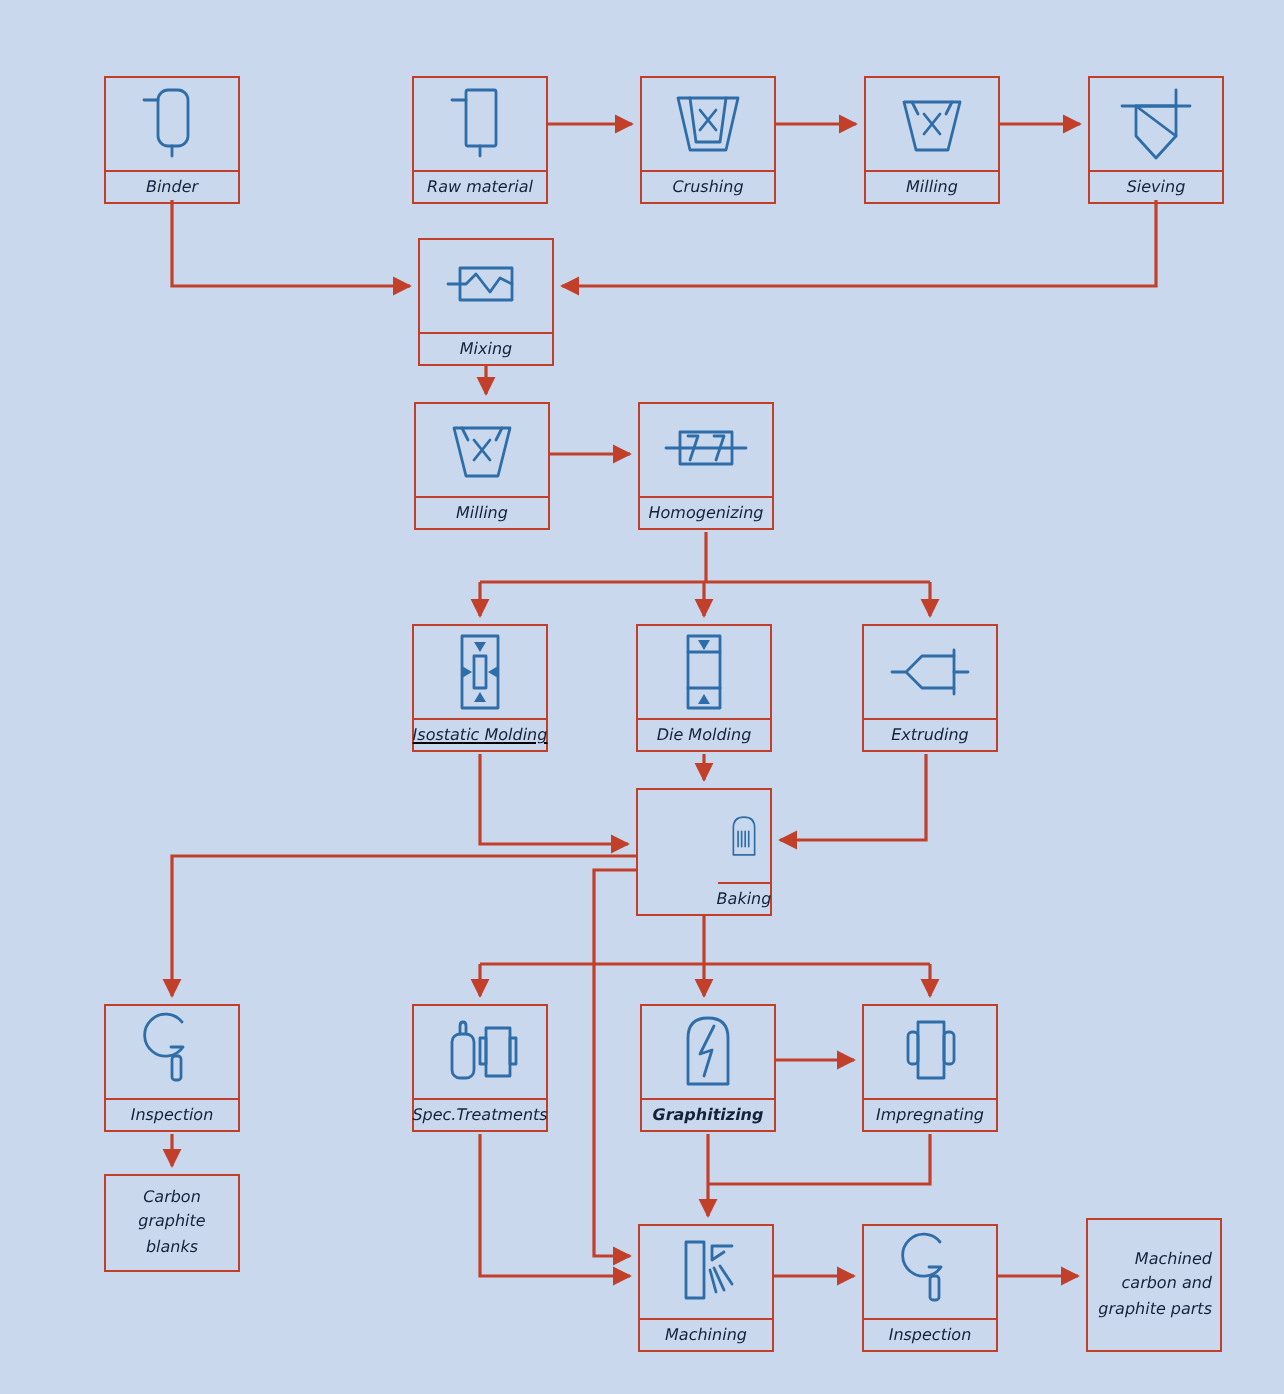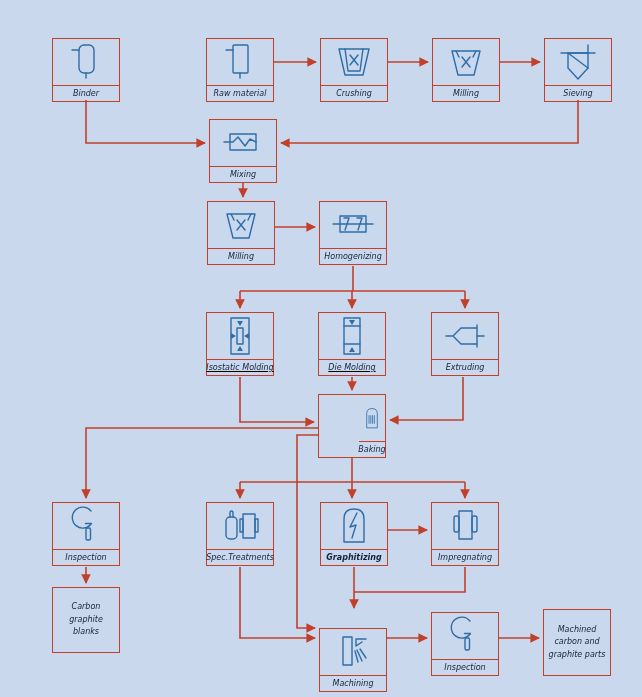--- a/index.html
+++ b/index.html
@@ -160,21 +160,21 @@
           <rect x="19" y="14" width="6" height="16"></rect>
           <polygon class="f" points="22,12 19,7 25,7"></polygon>
           <polygon class="f" points="22,32 19,37 25,37"></polygon>
           <polygon class="f" points="18,22 13,19 13,25"></polygon>
           <polygon class="f" points="26,22 31,19 31,25"></polygon>
         </svg>
     </div>
     <div class="label">Isostatic Molding</div>
   </div>
 
-  <div class="node" style="left:318px;top:312px;text-decoration:underline;">
+  <div class="node" style="left:318px;top:312px;">
     <div class="icon-area">
       <svg class="ic" viewBox="0 0 44 44">
           <rect x="14" y="4" width="16" height="36"></rect>
           <path d="M14,12 H30 M14,30 H30"></path>
           <polygon class="f" points="22,11 19,6 25,6"></polygon>
           <polygon class="f" points="22,33 19,38 25,38"></polygon>
         </svg>
     </div>
     <div class="label">Die Molding</div>
   </div>
@@ -237,42 +237,42 @@
     <div class="icon-area">
       <svg class="ic" viewBox="0 0 44 44">
           <rect x="16" y="7" width="13" height="28"></rect>
           <rect x="11" y="12" width="5" height="16" rx="2"></rect>
           <rect x="29" y="12" width="5" height="16" rx="2"></rect>
         </svg>
     </div>
     <div class="label">Impregnating</div>
   </div>
 
-  <div class="node textnode" style="left:52px;top:587px;height:66px;">
+  <div class="node textnode" style="left:52px;top:587px;height:49px;">
     <div class="txt">Carbon graphite blanks</div>
   </div>
 
-  <div class="node" style="left:319px;top:628px;">
+  <div class="node" style="left:319px;top:612px;">
     <div class="icon-area">
       <svg class="ic" viewBox="0 0 44 44">
           <rect x="12" y="7" width="9" height="28"></rect>
           <path d="M25,9 V16 M25,9 H35 M25,16 L31,12"></path>
           <path d="M26,20 L31,31 M29,19 L35,28 M24,21 L27,32"></path>
         </svg>
     </div>
     <div class="label">Machining</div>
   </div>
 
   <div class="node" style="left:431px;top:612px;">
     <div class="icon-area">
       <svg class="ic" viewBox="0 0 44 44">
           <path d="M27,7 A10.5,10.5 0 1 0 27.5,19.5 H21.5"></path>
           <rect x="22" y="24" width="4.5" height="12" rx="1.5"></rect>
         </svg>
     </div>
     <div class="label">Inspection</div>
   </div>
 
-  <div class="node textnode" style="left:543px;top:609px;height:67px;">
+  <div class="node textnode" style="left:543px;top:609px;height:67px;text-align:right;">
     <div class="txt">Machined carbon and graphite parts</div>
   </div>
 
 </div>
 
 </body></html>

